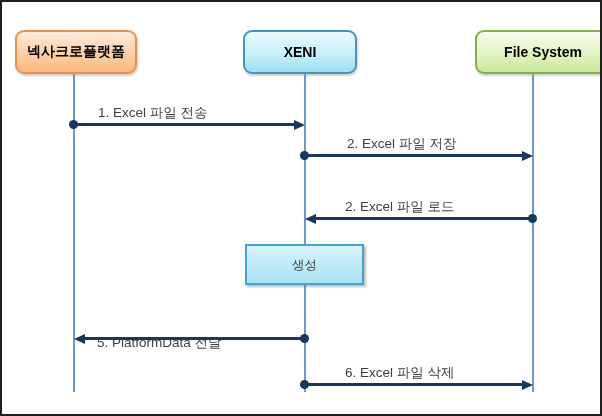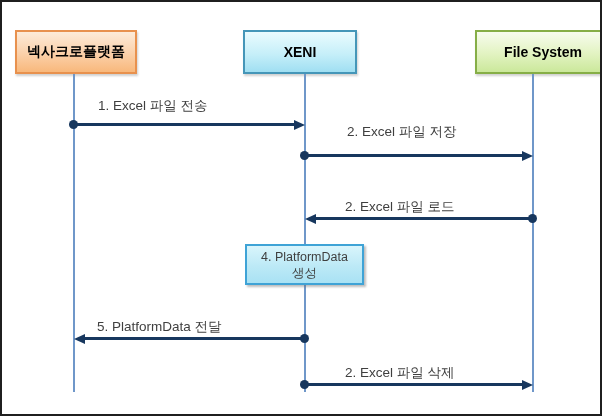--- a/index.html
+++ b/index.html
@@ -10,21 +10,21 @@
     background:#ffffff;
     border:2px solid #1f1f1f;
     font-family:"Liberation Sans", sans-serif;
     overflow:hidden;
   }
   
   .actor{
     position:absolute;
     top:28px;height:44px;
     box-sizing:border-box;
-    border-radius:0;
+    border-radius:9px;
     display:flex;align-items:center;justify-content:center;
     font-weight:bold;font-size:14px;color:#000;
     box-shadow:1px 2px 2px rgba(120,120,120,0.35);
   }
   .actor-nexacro{
     left:13px;width:122px;
     background:linear-gradient(180deg,#FDEBD9 0%,#FBD0A9 55%,#F8B87C 100%);
     border:2px solid #E8914E;
   }
   .actor-xeni{
@@ -81,52 +81,51 @@
   </div>
   <div class="actor actor-fs">
     <span>File System</span>
   </div>
 
   <div class="lifeline ll-nexacro"></div>
   <div class="lifeline ll-xeni"></div>
   <div class="lifeline ll-fs"></div>
 
   <div>
-    <span class="msg-label" style="left:96px;top:96px;">1. Excel 파일 전송</span>
+    <span class="msg-label" style="left:96px;top:103px;">1. Excel 파일 전송</span>
     <div class="msg-line" style="left:74px;top:121px;width:220px;"></div>
     <div class="msg-dot" style="left:67px;top:118px;"></div>
     <div class="msg-head head-right" style="left:292px;top:118px;"></div>
   </div>
 
   <div>
-    <span class="msg-label" style="left:345px;top:122px;">2. Excel 파일 저장</span>
+    <span class="msg-label" style="left:345px;top:134px;">2. Excel 파일 저장</span>
     <div class="msg-line" style="left:305px;top:152px;width:220px;"></div>
     <div class="msg-dot" style="left:298px;top:149px;"></div>
     <div class="msg-head head-right" style="left:520px;top:149px;"></div>
   </div>
 
   <div>
     <span class="msg-label" style="left:343px;top:197px;">2. Excel 파일 로드</span>
     <div class="msg-line" style="left:309px;top:215px;width:220px;"></div>
     <div class="msg-dot" style="left:526px;top:212px;"></div>
     <div class="msg-head head-left" style="left:303px;top:212px;"></div>
   </div>
 
   <div class="activation">
-    <span>4. PlatformData</span>
     <span>생성</span>
   </div>
 
   <div>
-    <span class="msg-label" style="left:95px;top:317px;text-align:right;">5. PlatformData 전달</span>
+    <span class="msg-label" style="left:95px;top:333px;text-align:right;">5. PlatformData 전달</span>
     <div class="msg-line" style="left:78px;top:335px;width:221px;"></div>
     <div class="msg-dot" style="left:298px;top:332px;"></div>
     <div class="msg-head head-left" style="left:72px;top:332px;"></div>
   </div>
 
   <div>
-    <span class="msg-label" style="left:343px;top:363px;">2. Excel 파일 삭제</span>
+    <span class="msg-label" style="left:343px;top:363px;">6. Excel 파일 삭제</span>
     <div class="msg-line" style="left:305px;top:381px;width:220px;"></div>
     <div class="msg-dot" style="left:298px;top:378px;"></div>
     <div class="msg-head head-right" style="left:520px;top:378px;"></div>
   </div>
 
 </div>
 
 </body></html>

